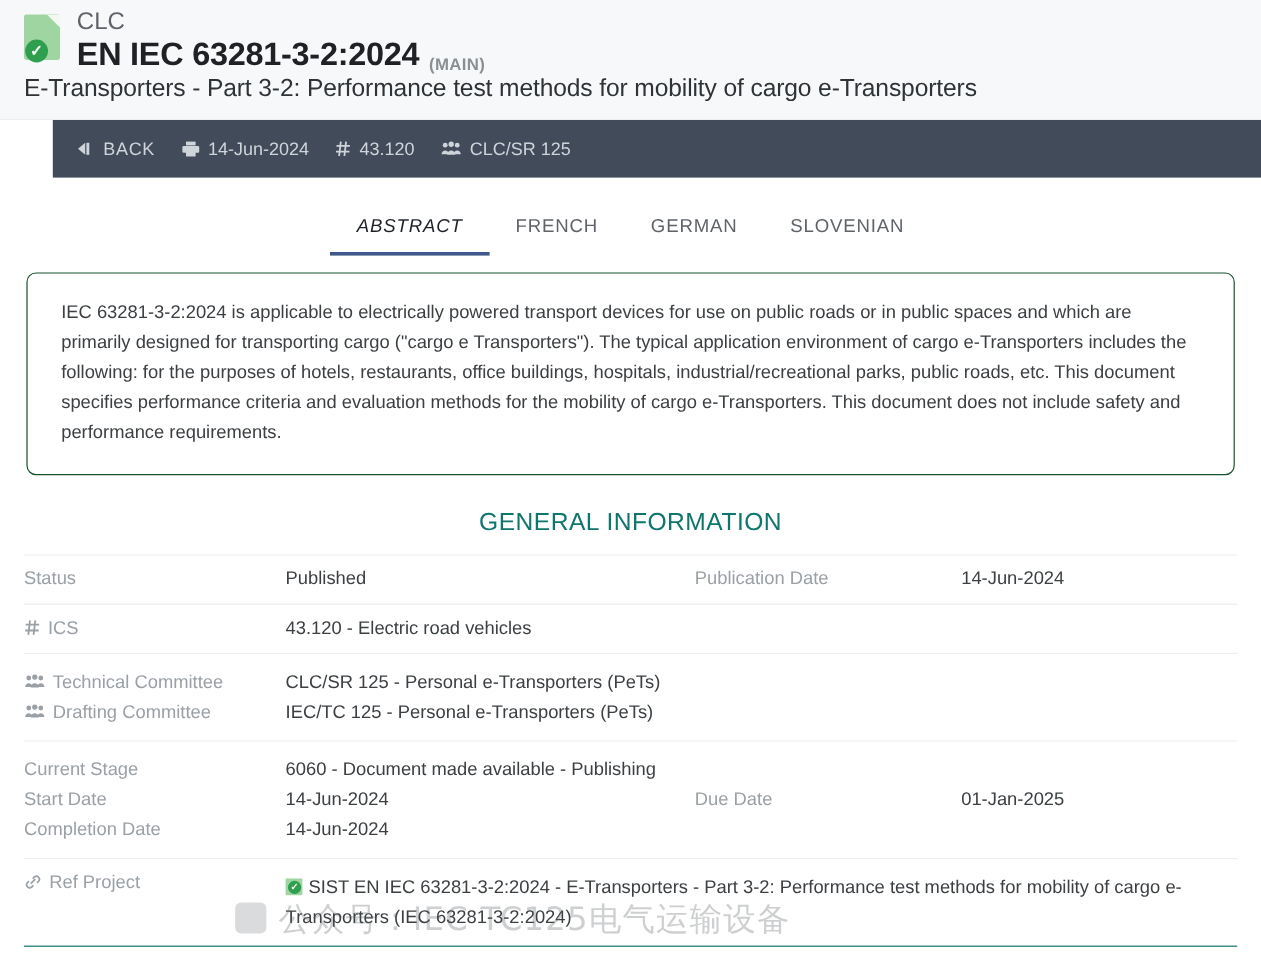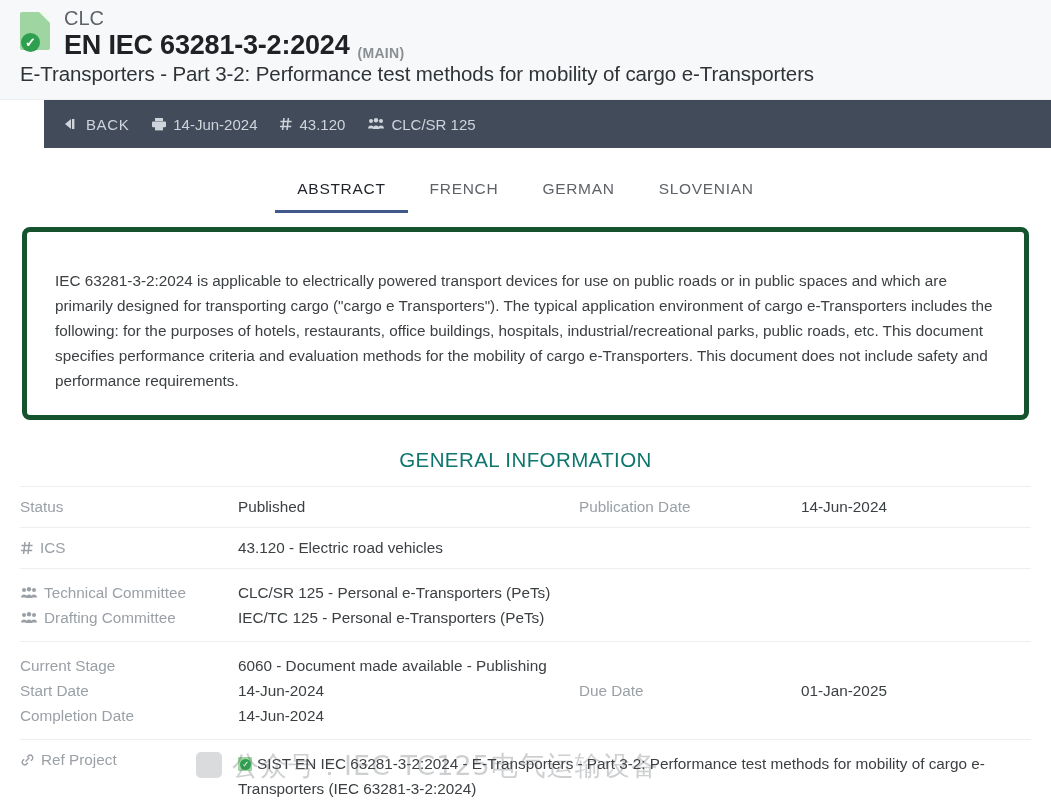--- a/index.html
+++ b/index.html
@@ -119,28 +119,29 @@
   .tab {
     padding: 10px 22px 12px 22px;
     font-size: 15.5px;
     letter-spacing: .7px;
     color: #5f6368;
     border-bottom: 3px solid transparent;
   }
   .tab.active {
     color: #1f2329;
     border-bottom-color: #3f5a8a;
+    font-style: italic;
   }
 
   
   .abstract-wrap { padding: 14px 22px 0 22px; }
   .abstract-box {
-    border: 5px solid #14532d;
+    border: 1px solid #14532d;
     border-radius: 8px;
-    padding: 36px 28px 22px 28px;
+    padding: 20px 28px 22px 28px;
   }
   .abstract-text {
     font-size: 15.3px;
     line-height: 25px;
     color: #3c4043;
     margin: 0;
     text-align: left;
   }
 
   

